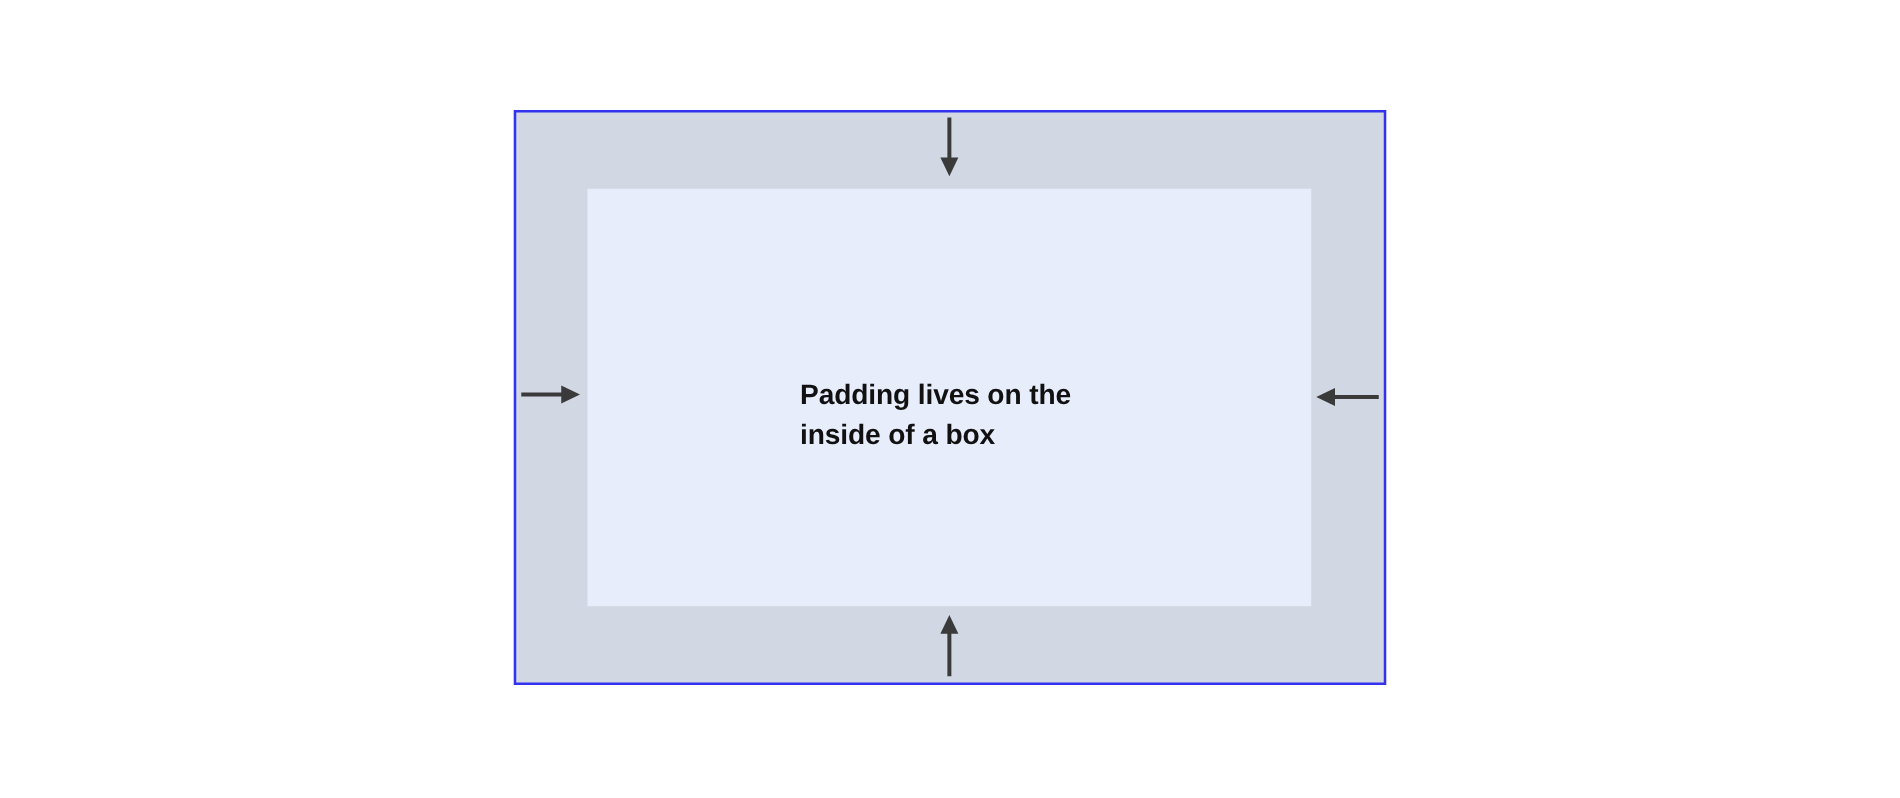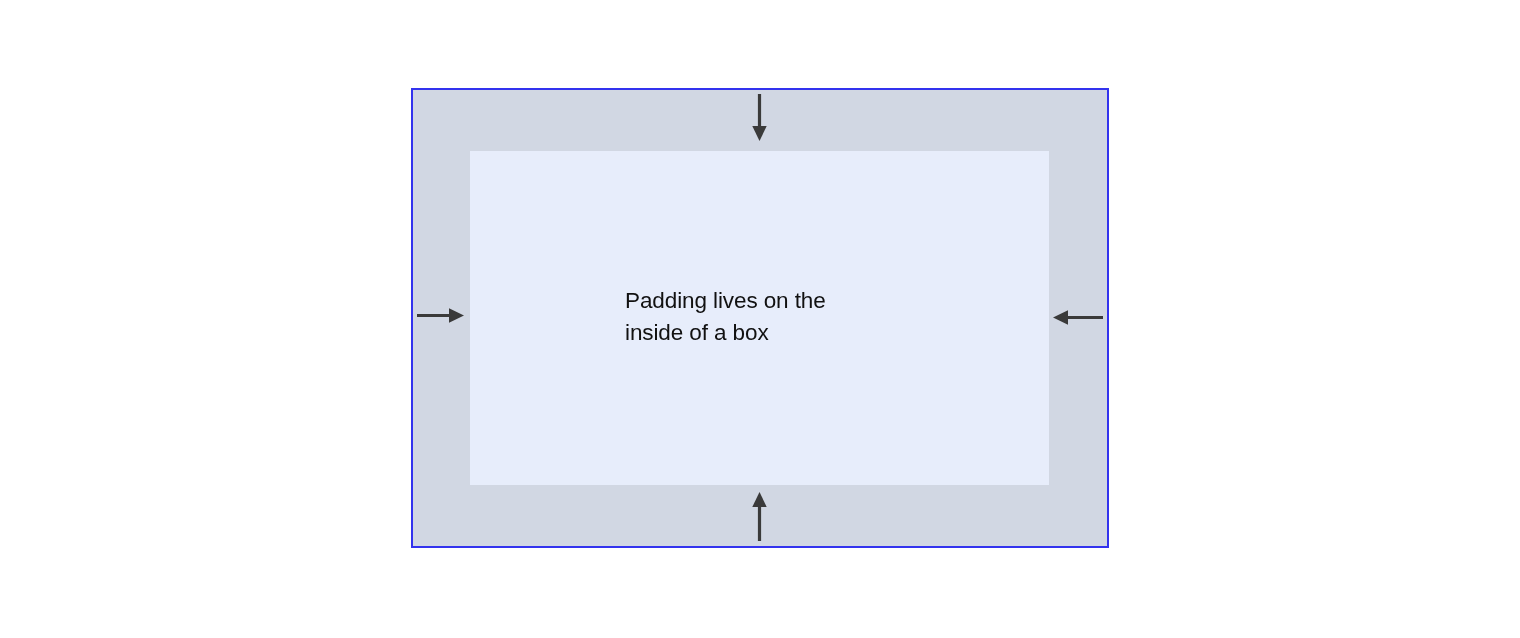--- a/index.html
+++ b/index.html
@@ -36,23 +36,23 @@
     height: 334px;
     background: #e7edfb;
   }
 
   
   #caption {
     position: absolute;
     left: 625px;
     top: 285px;
     width: 300px;
-    margin: 0;
+    margin: 15px;
     font-size: 22.5px;
-    font-weight: normal;
+    font-weight: bold;
     line-height: 32px;
     color: #111111;
     letter-spacing: -0.1px;
     white-space: pre-line;
   }
 
   
   #arrow-layer {
     position: absolute;
     left: 0;

